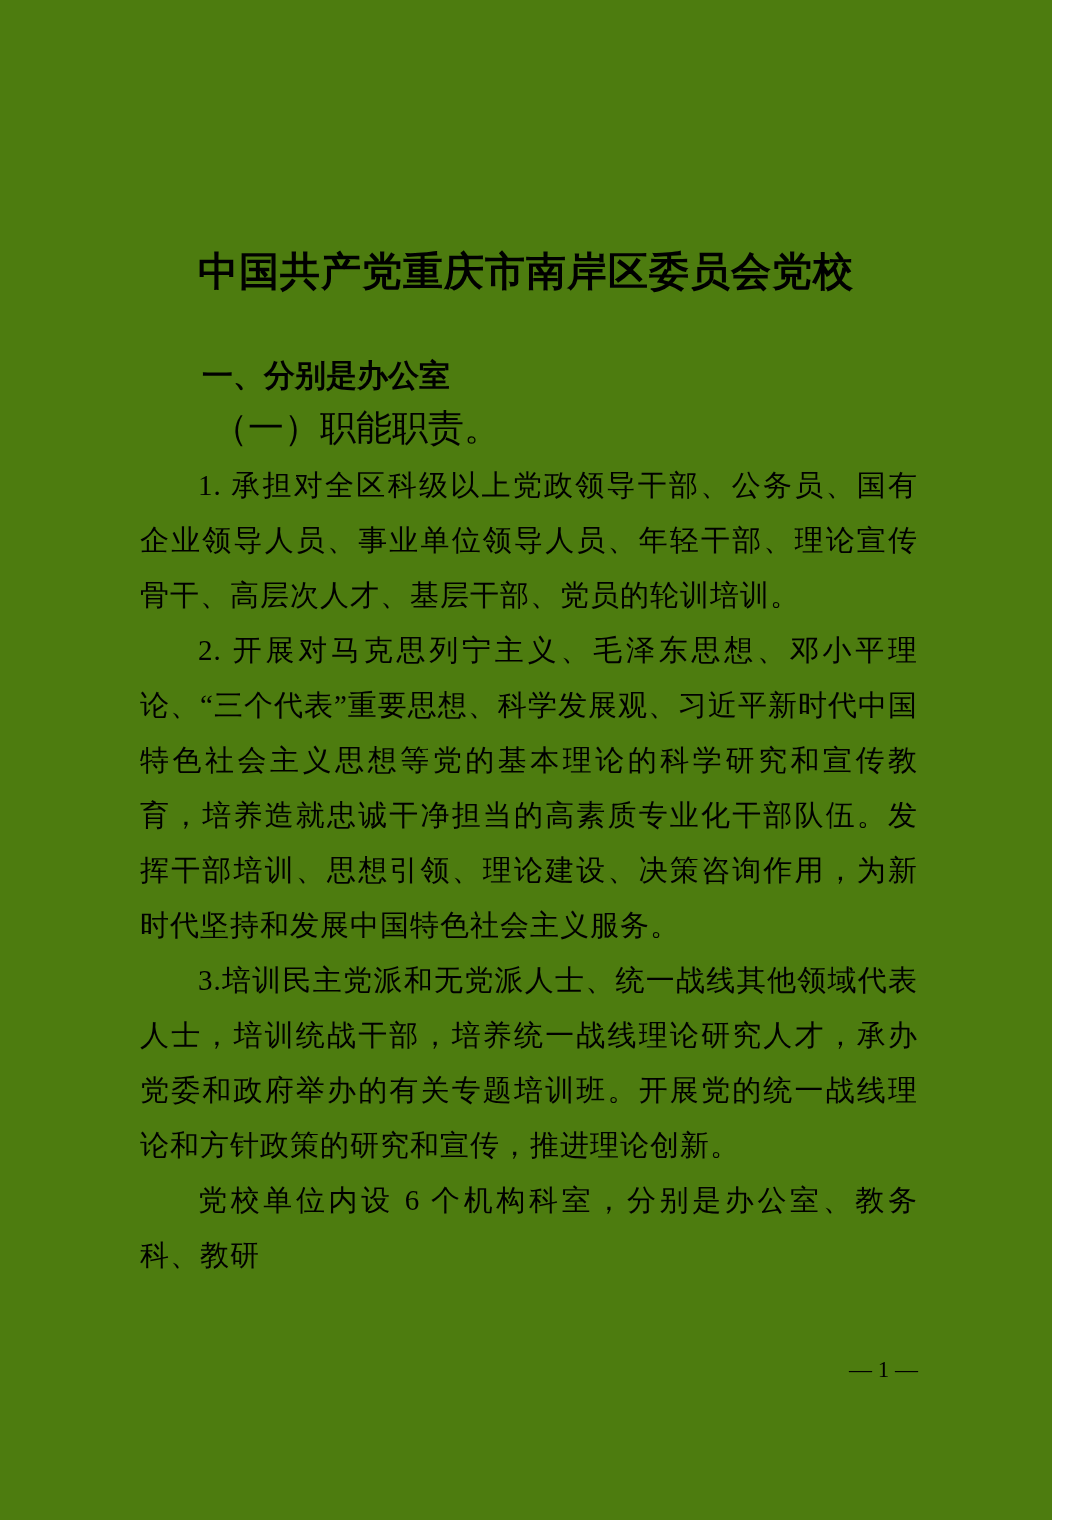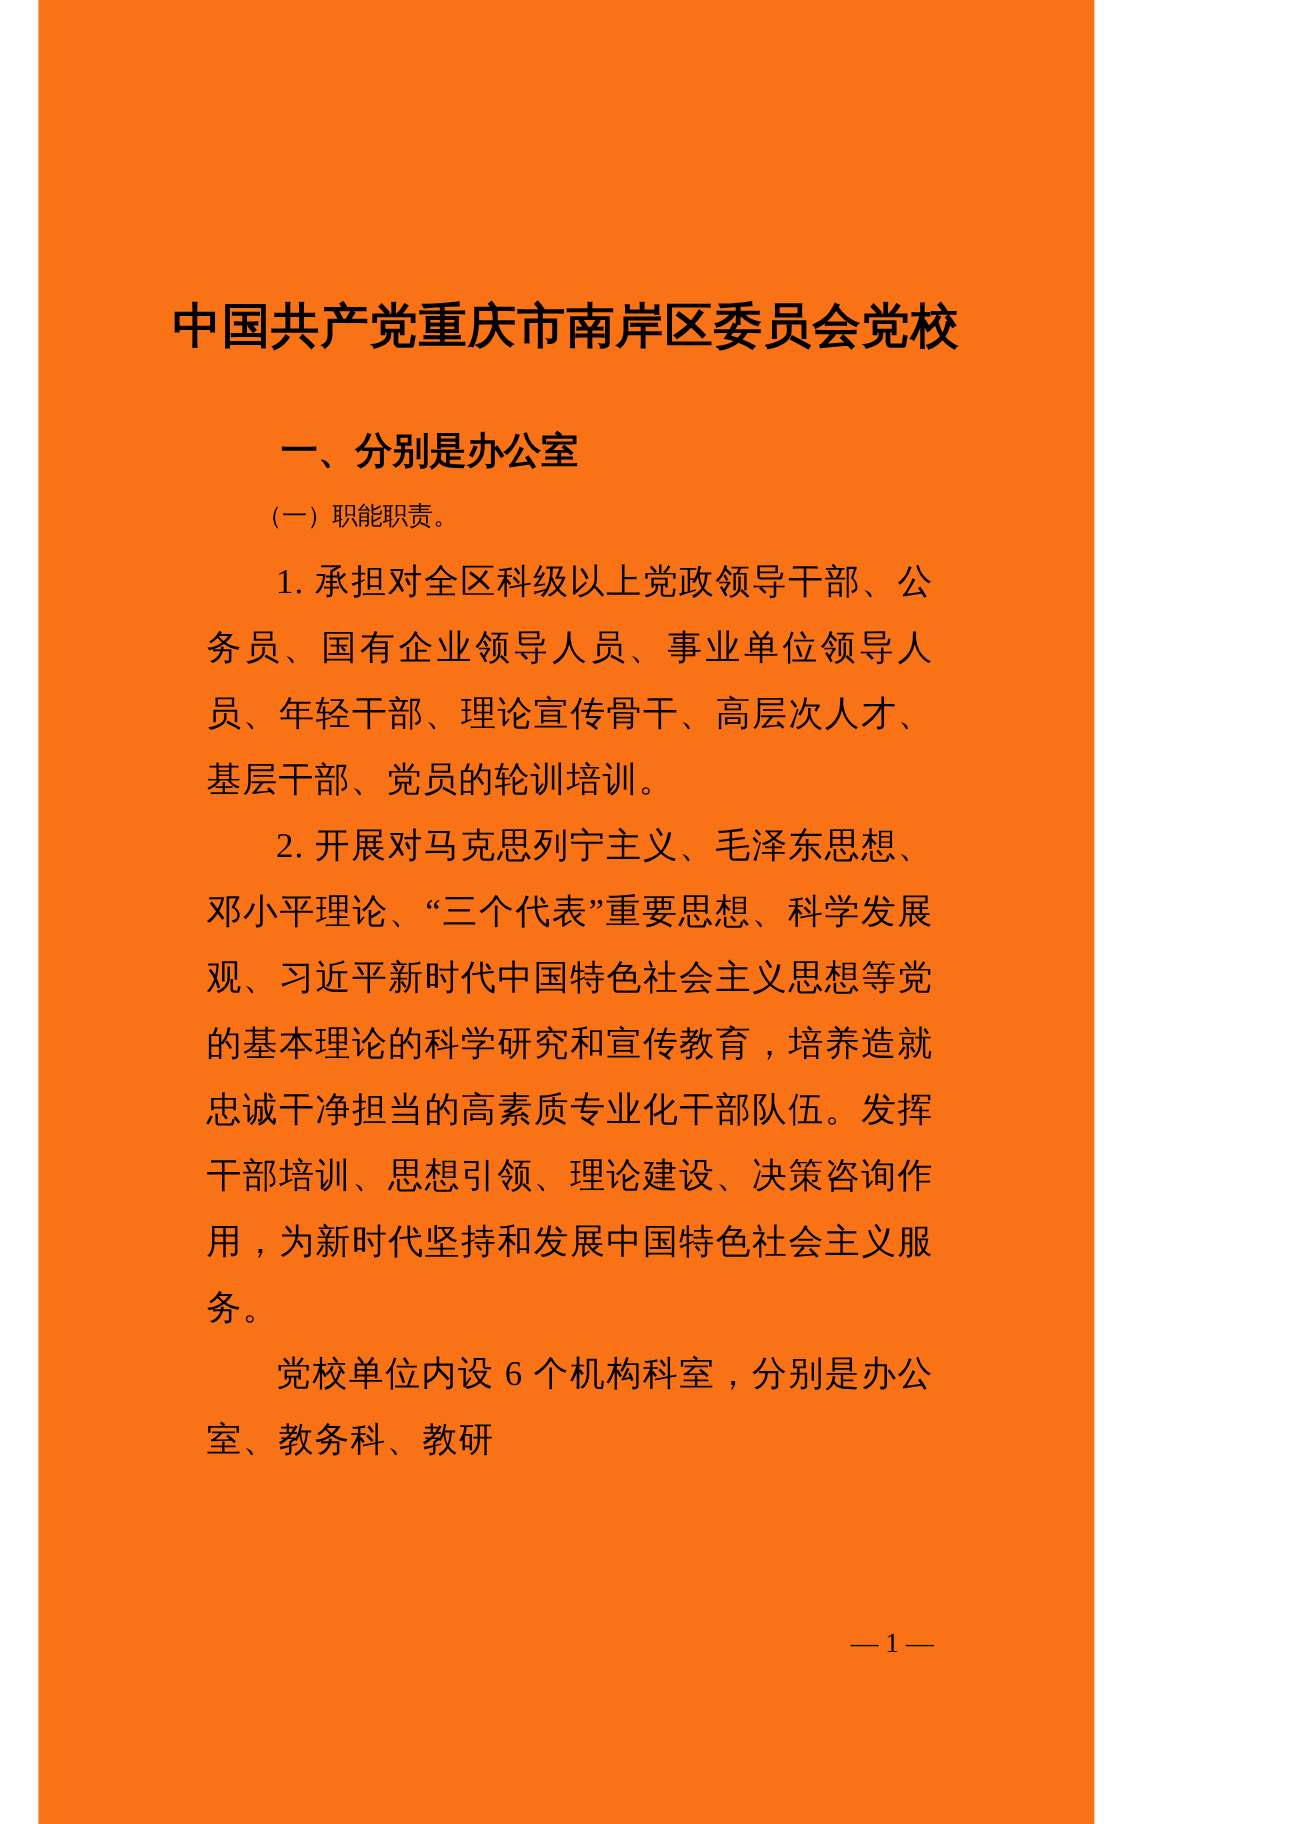--- a/index.html
+++ b/index.html
@@ -2,26 +2,25 @@
 <html><head>
 <meta charset="utf-8">
 <style>
   * { margin: 0; padding: 0; box-sizing: border-box; }
   html, body {
     background: #ffffff;
     font-family: "Liberation Serif", "DejaVu Serif", serif;
   }
   .page {
     position: relative;
-    width: 880px;
+    width: 1052px;
     height: 1520px;
-    background: #f97316;
+    background: #4d7c0f;
     color: #000000;
     overflow: hidden;
-    margin-left: 32px;
   }
   .doc-title {
     margin-top: 243px;
     text-align: center;
     font-family: "Liberation Serif", "DejaVu Serif", serif;
     font-weight: bold;
     font-size: 40px;
     line-height: 57px;
     letter-spacing: 1px;
   }
@@ -29,23 +28,23 @@
     margin: 48px 134px 0 140px; 
   }
   .heading-black {
     font-family: "Liberation Sans", "DejaVu Sans", sans-serif;
     font-weight: bold;
     font-size: 31px;
     line-height: 55px;
     text-indent: 2em;
   }
   .heading-kai {
-    font-family: Liberation Serif, serif;
+    font-family: Liberation Mono, monospace;
     font-weight: normal;
-    font-size: 21px;
+    font-size: 36px;
     line-height: 55px;
     text-indent: 2em;
   }
   .para {
     font-family: "Liberation Serif", "DejaVu Serif", serif;
     font-weight: normal;
     font-size: 29px;
     line-height: 55px;
     text-indent: 2em;
     text-align: justify;
@@ -73,20 +72,21 @@
 
   <div class="doc-body">
     <div class="heading-black">一、分别是办公室</div>
 
     <div class="heading-kai">（一）职能职责。</div>
 
     <div class="para">1. 承担对全区科级以上党政领导干部、公务员、国有企业领导人员、事业单位领导人员、年轻干部、理论宣传骨干、高层次人才、基层干部、党员的轮训培训。</div>
 
     <div class="para">2. 开展对马克思列宁主义、毛泽东思想、邓小平理论、“三个代表”重要思想、科学发展观、习近平新时代中国特色社会主义思想等党的基本理论的科学研究和宣传教育，培养造就忠诚干净担当的高素质专业化干部队伍。发挥干部培训、思想引领、理论建设、决策咨询作用，为新时代坚持和发展中国特色社会主义服务。</div>
 
+    <div class="para">3.培训民主党派和无党派人士、统一战线其他领域代表人士，培训统战干部，培养统一战线理论研究人才，承办党委和政府举办的有关专题培训班。开展党的统一战线理论和方针政策的研究和宣传，推进理论创新。</div>
 
 
     <div class="para">党校单位内设 6 个机构科室，分别是办公室、教务科、教研</div>
   </div>
 
   <div class="page-footer">— 1 —</div>
 
 </div>
 
 </body></html>

